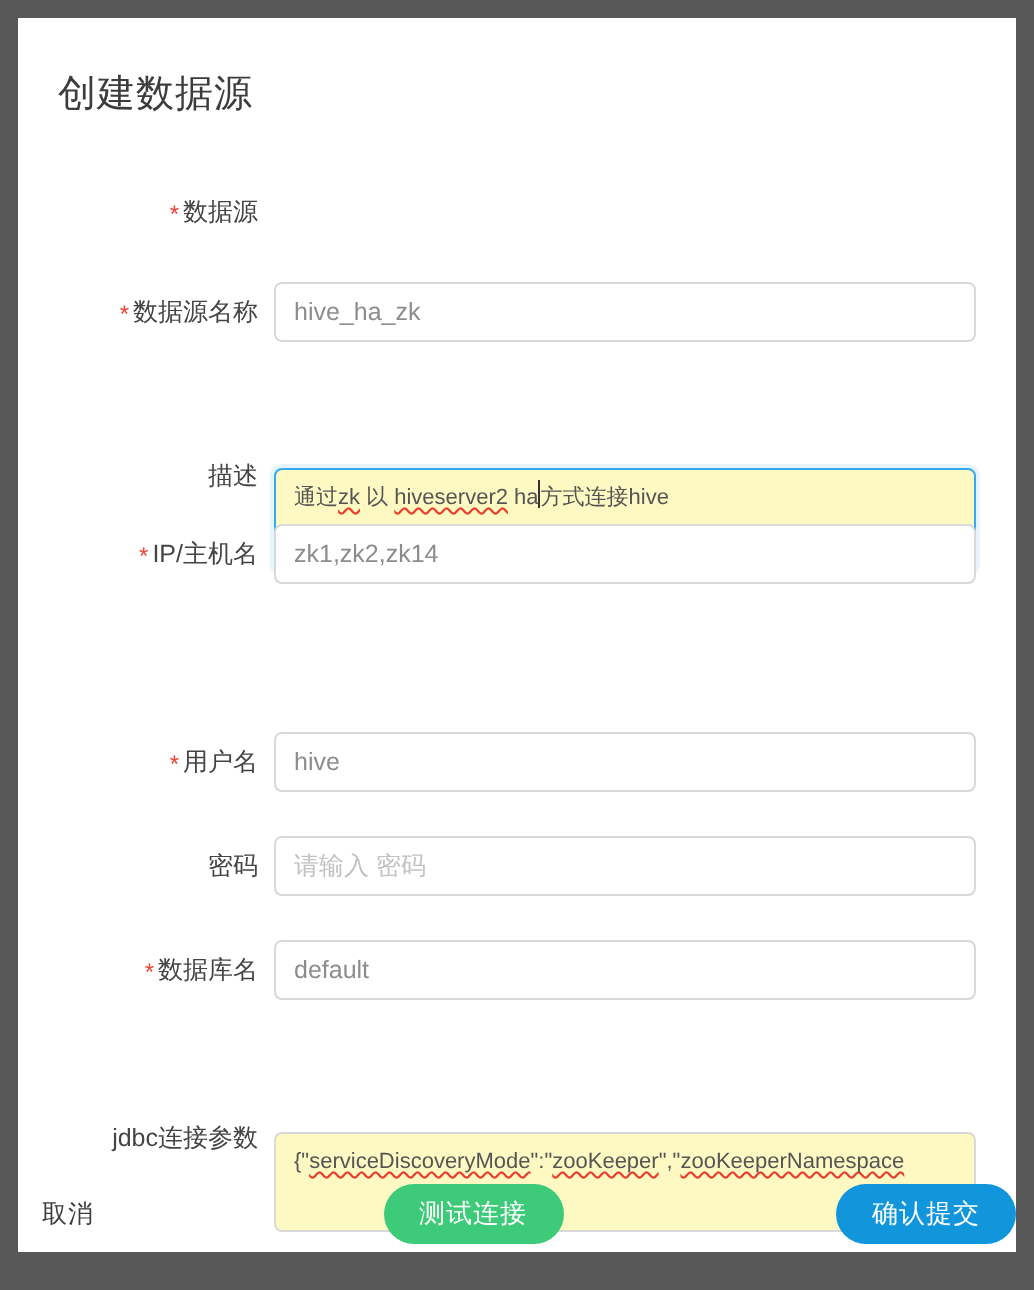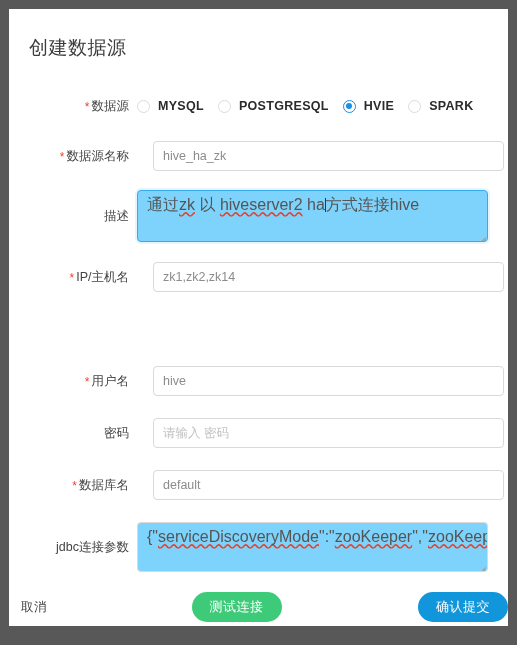--- a/index.html
+++ b/index.html
@@ -69,36 +69,36 @@
     height: 30px;
     line-height: 28px;
     padding: 0 9px;
     border: 1px solid #d9d9d9;
     border-radius: 4px;
     background: #fff;
     font-family: "Liberation Sans", "DejaVu Sans", sans-serif;
     font-size: 12.5px;
     color: #8c8c8c;
     outline: none;
-    margin-left: 16px;
   }
   input.txt::placeholder { color: #c2c2c2; }
 
   
   .ta-wrap {
     position: relative;
     width: 351px;
     border: 1px solid #d9d9d9;
     border-radius: 4px;
-    background: #7dd3fc;
+    background: #fef9c3;
     padding: 4px 9px 4px 9px;
-    font-size: 16px;
+    font-size: 11px;
     color: #555;
     line-height: 20px;
     overflow: hidden;
+    margin-top: 44px;
   }
   .ta-wrap.focused {
     border: 1px solid #35aaf0;
     box-shadow: 0 0 0 2px rgba(53,170,240,0.12);
   }
   .ta-wrap .resize-grip {
     position: absolute;
     right: 1px;
     bottom: 1px;
     width: 11px;
@@ -208,40 +208,20 @@
 </head>
 <body>
 
 <div id="page">
   <div class="card">
 
     <div class="page-title">创建数据源</div>
 
     <div class="form-row" style="top:82px;">
       <div class="lbl"><span class="req">*</span><span>数据源</span></div>
-      <div class="ctl">
-        <div class="radio-row">
-          <label class="radio-item">
-            <span class="radio-dot"></span>
-            <span class="radio-label">MYSQL</span>
-          </label>
-          <label class="radio-item">
-            <span class="radio-dot"></span>
-            <span class="radio-label">POSTGRESQL</span>
-          </label>
-          <label class="radio-item checked">
-            <span class="radio-dot"></span>
-            <span class="radio-label">HVIE</span>
-          </label>
-          <label class="radio-item">
-            <span class="radio-dot"></span>
-            <span class="radio-label">SPARK</span>
-          </label>
-        </div>
-      </div>
     </div>
 
     <div class="form-row" style="top:132px;">
       <div class="lbl"><span class="req">*</span><span>数据源名称</span></div>
       <div class="ctl">
         <input class="txt" type="text" value="hive_ha_zk" style="">
       </div>
     </div>
 
     <div class="form-row" style="top:181px;">

